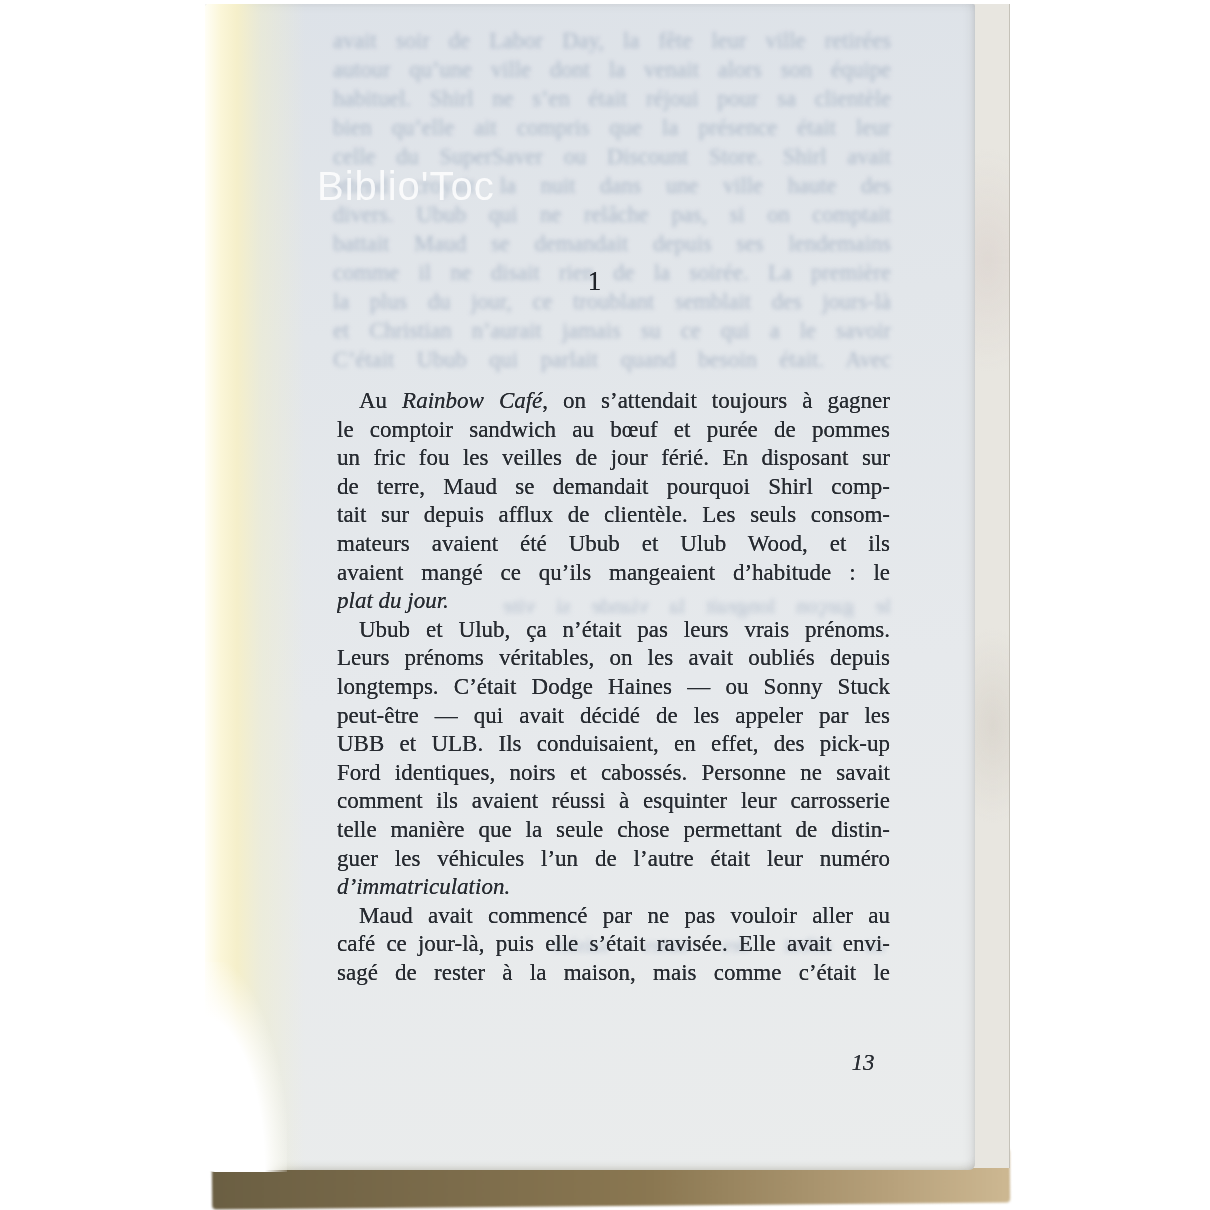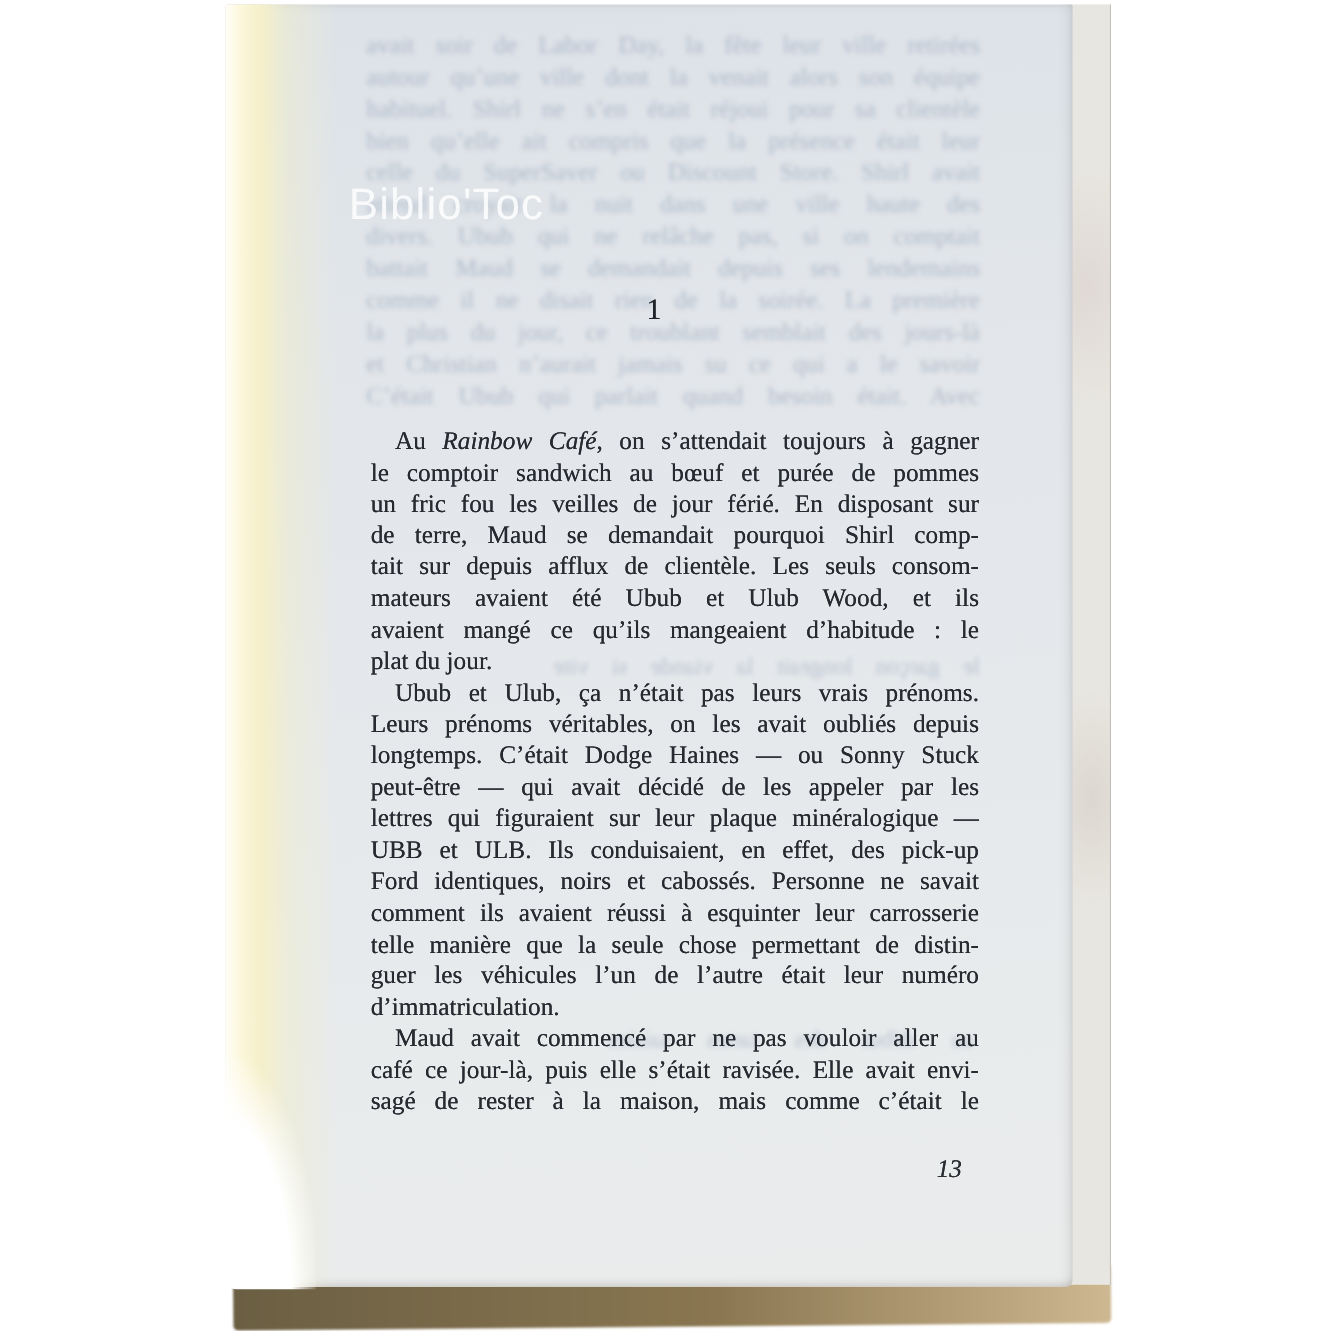--- a/index.html
+++ b/index.html
@@ -88,21 +88,21 @@
   }
 
   .body-text{
     position:absolute;left:132px;top:383px;width:553px;
     font-size:23px;color:var(--ink,#272b31);
     text-shadow:0 0 .5px currentColor;filter:blur(.3px);
     z-index:4;
   }
   .para{margin:0;}
   .line{height:28.6px;line-height:28.6px;overflow:hidden;text-align:justify;text-align-last:justify;}
-  .line.last{text-align-last:left;}
+  .line.last{text-align-last:left;font-style:italic;}
   .line.indent{text-indent:22px;}
   .line em{font-style:italic;}
 
   .pagenum{
     position:absolute;left:636px;top:1046px;width:44px;
     text-align:center;font-size:23px;color:#2a2e34;
     text-shadow:0 0 .4px currentColor;filter:blur(.3px);font-style:italic;
   }
 </style>
 </head>
@@ -139,21 +139,20 @@
           <div class="line">tait sur depuis afflux de clientèle. Les seuls consom-</div>
           <div class="line">mateurs avaient été Ubub et Ulub Wood, et ils</div>
           <div class="line">avaient mangé ce qu’ils mangeaient d’habitude : le</div>
           <div class="line last">plat du jour.</div>
         </div>
         <div class="para">
           <div class="line indent">Ubub et Ulub, ça n’était pas leurs vrais prénoms.</div>
           <div class="line">Leurs prénoms véritables, on les avait oubliés depuis</div>
           <div class="line">longtemps. C’était Dodge Haines — ou Sonny Stuck</div>
           <div class="line">peut-être — qui avait décidé de les appeler par les</div>
-          <div class="line">lettres qui figuraient sur leur plaque minéralogique —</div>
           <div class="line">UBB et ULB. Ils conduisaient, en effet, des pick-up</div>
           <div class="line">Ford identiques, noirs et cabossés. Personne ne savait</div>
           <div class="line">comment ils avaient réussi à esquinter leur carrosserie</div>
           <div class="line">telle manière que la seule chose permettant de distin-</div>
           <div class="line">guer les véhicules l’un de l’autre était leur numéro</div>
           <div class="line last">d’immatriculation.</div>
         </div>
         <div class="para">
           <div class="line indent">Maud avait commencé par ne pas vouloir aller au</div>
           <div class="line">café ce jour-là, puis elle s’était ravisée. Elle avait envi-</div>

